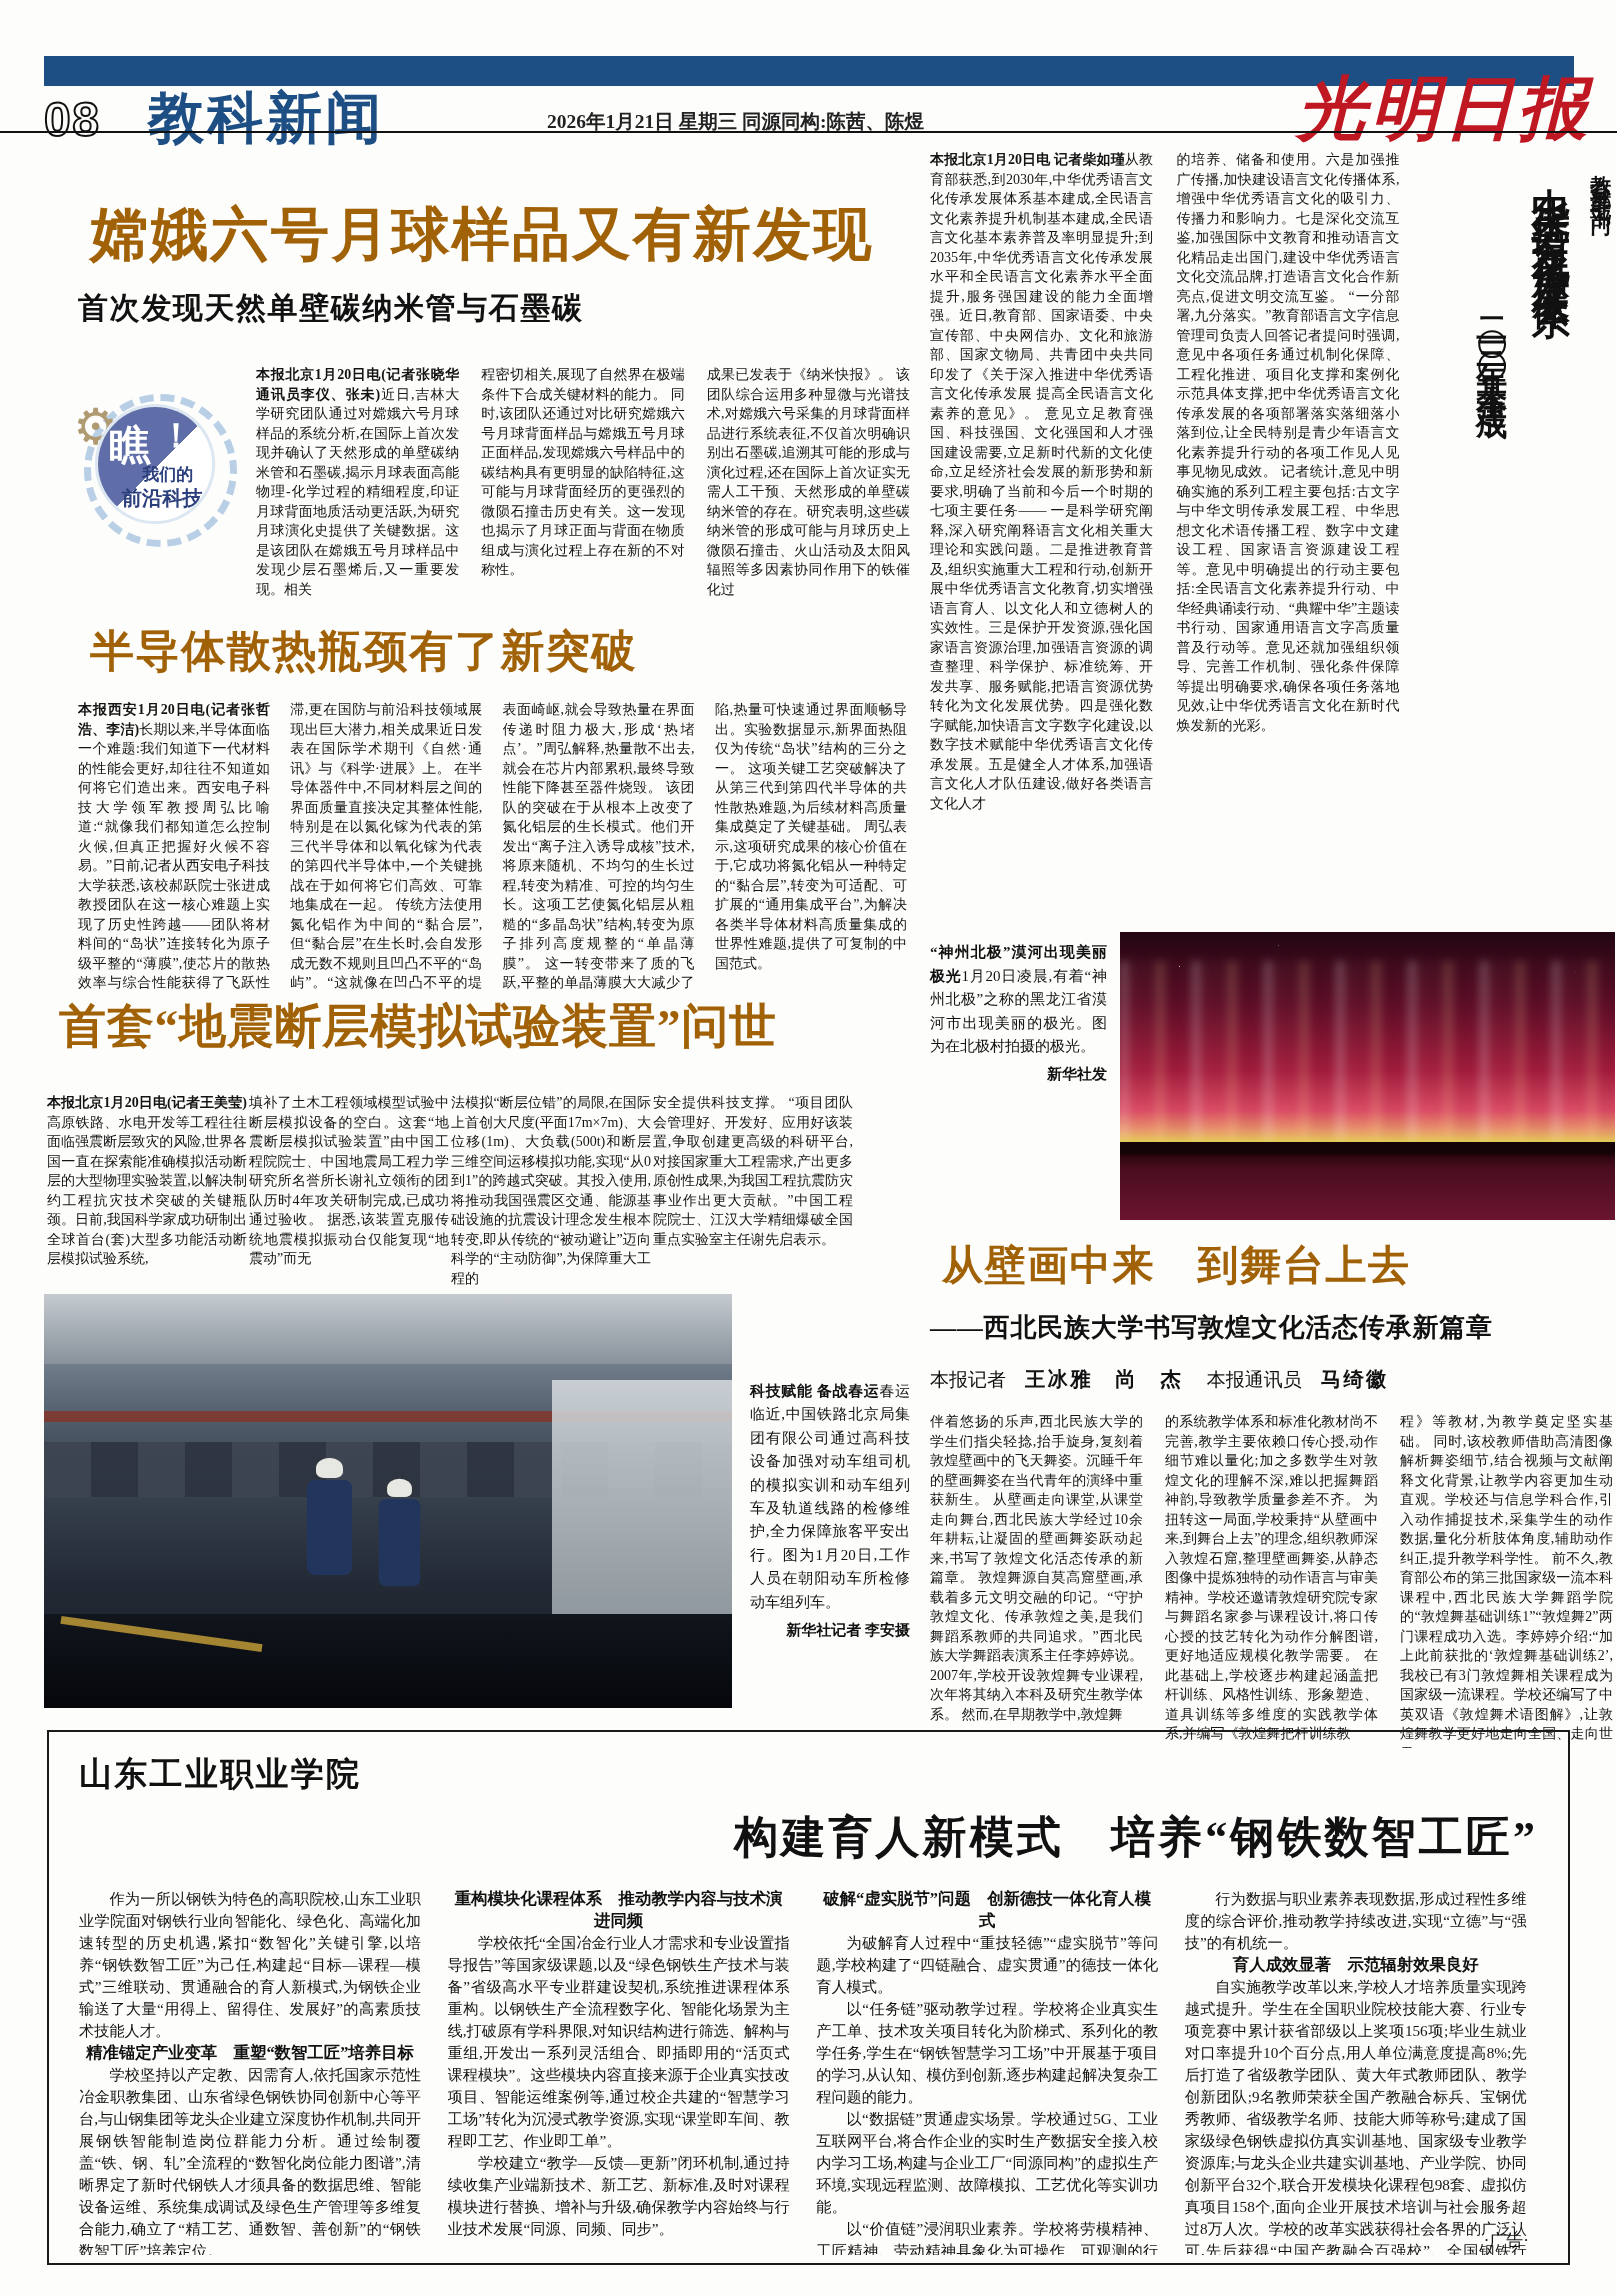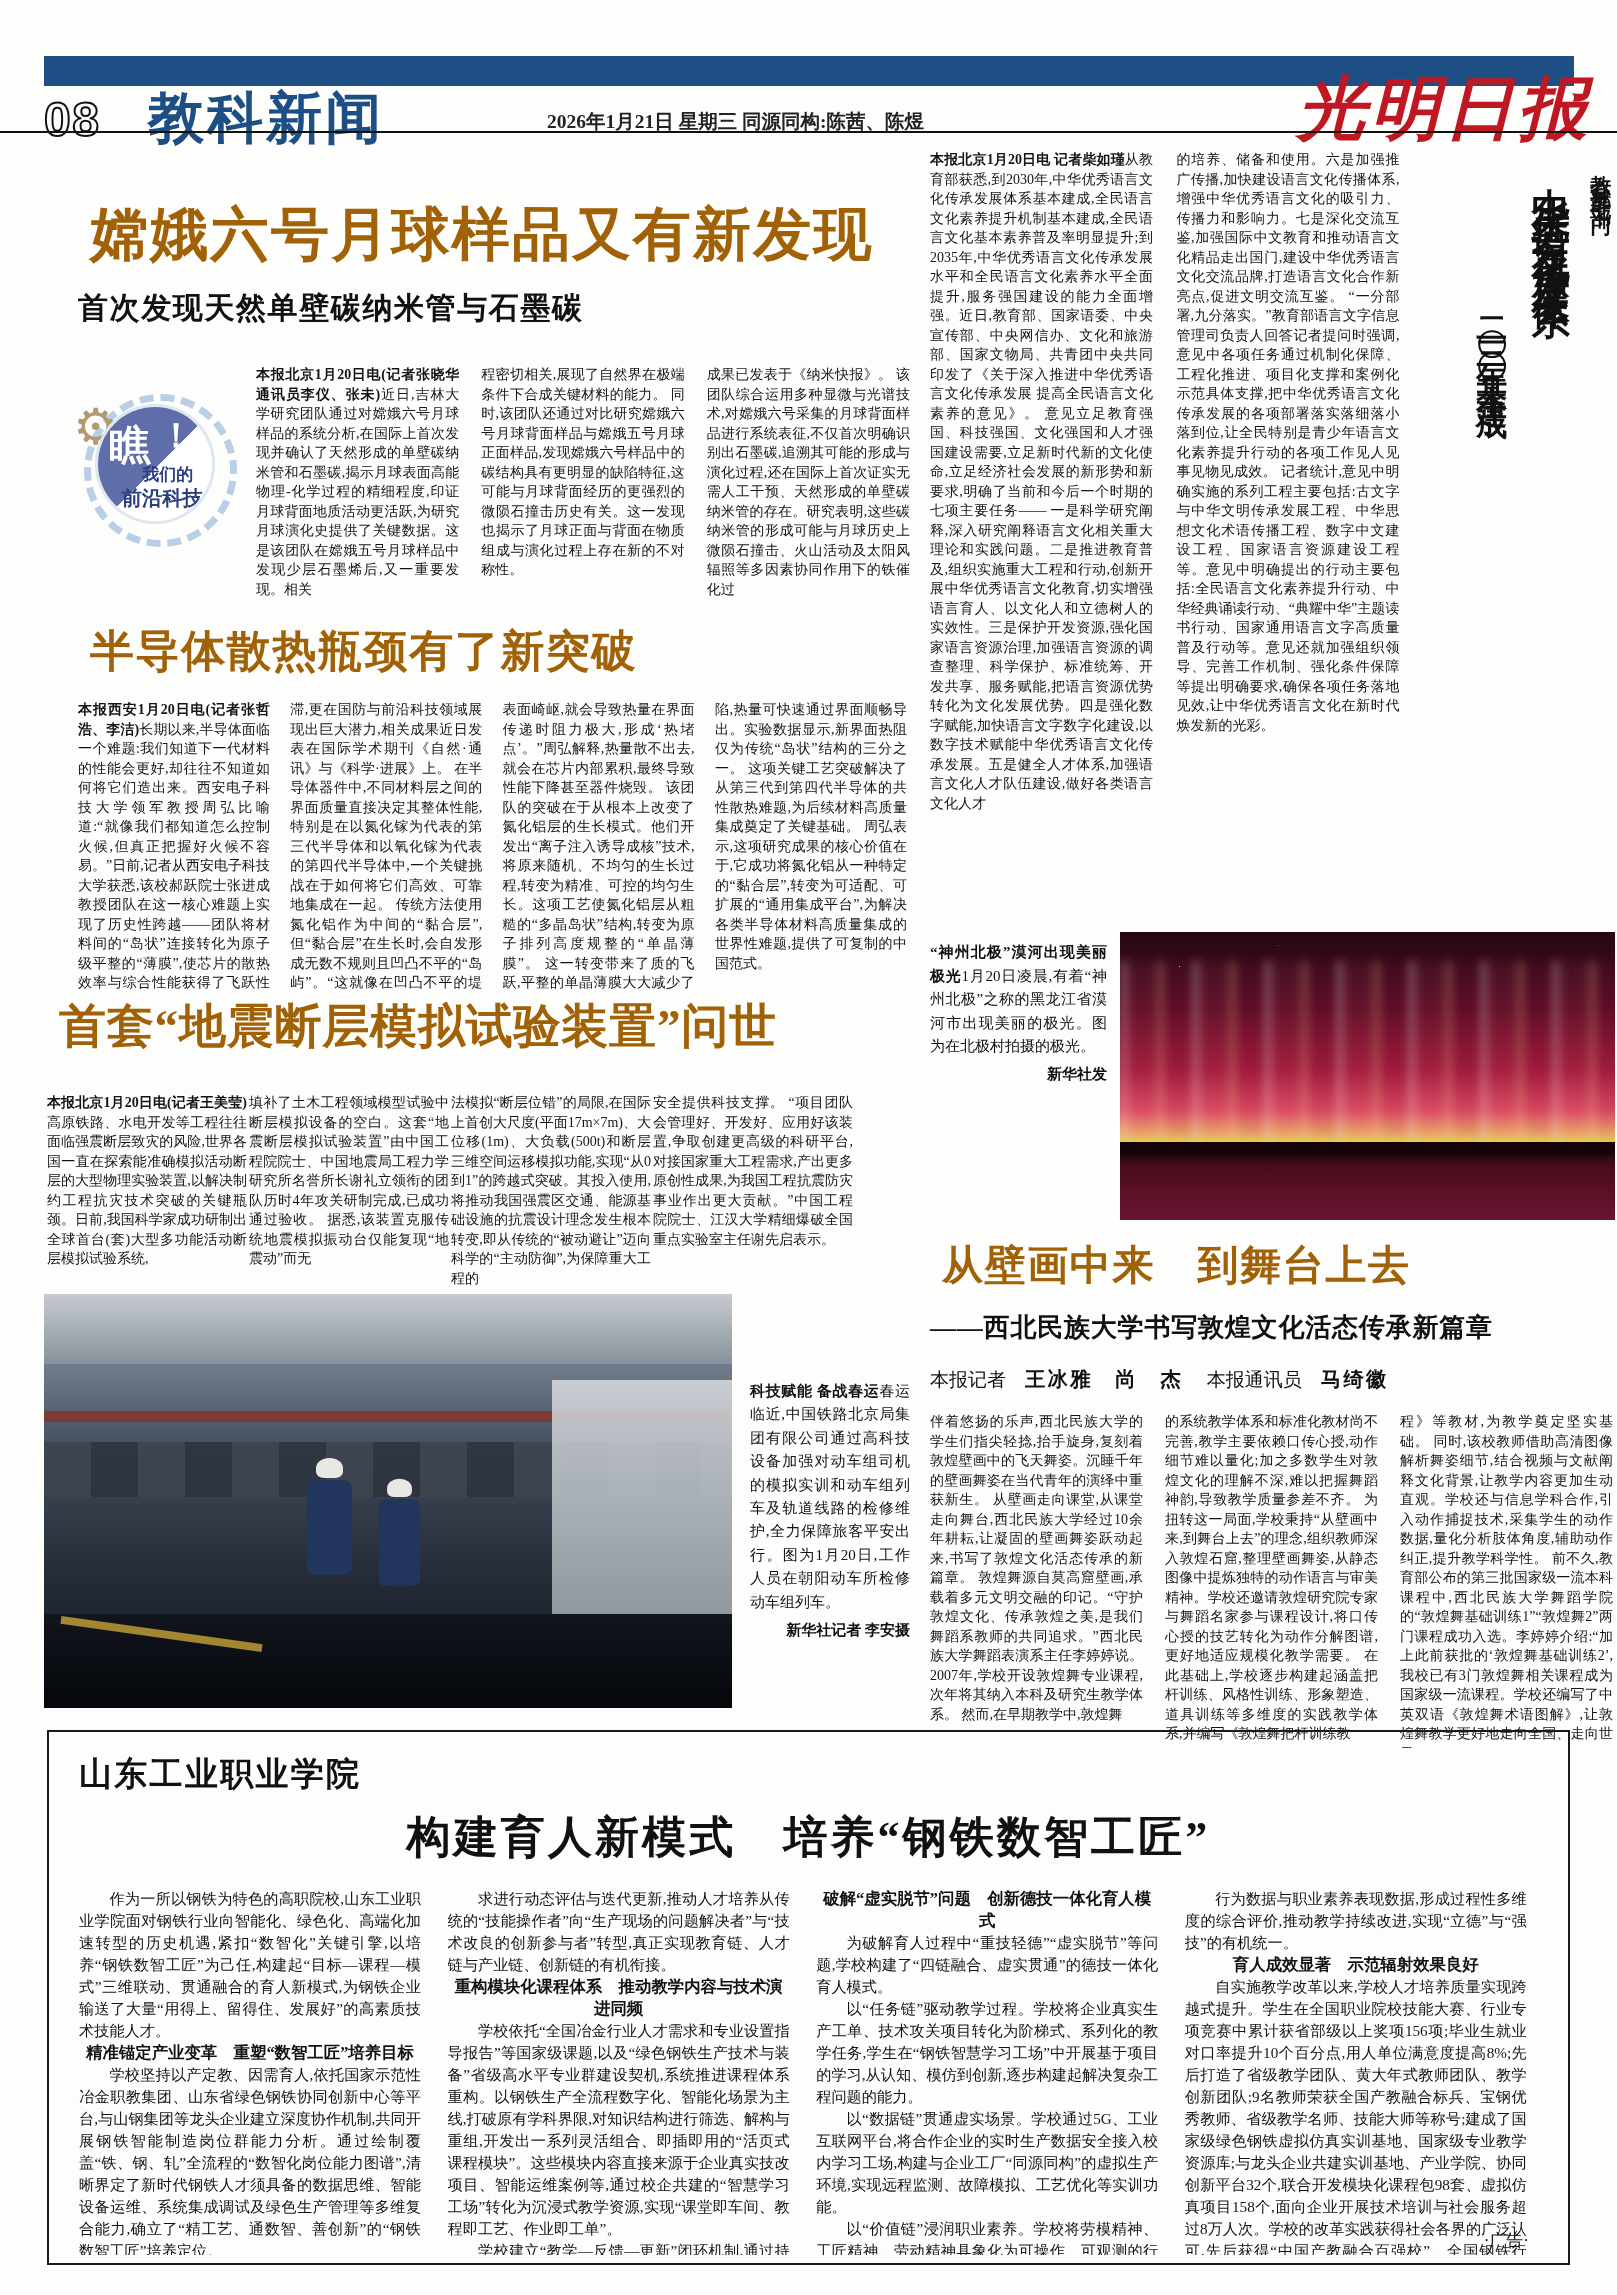--- a/index.html
+++ b/index.html
@@ -85,21 +85,21 @@
   #dance{left:930px;top:1226px;width:685px;}
   #dance h2{font-size:41px;letter-spacing:1.6px;white-space:nowrap;}
   #dance .sub{font-size:26px;font-weight:bold;margin-top:17px;letter-spacing:0.8px;}
   #dance .byline{font-size:19px;margin-top:20.3px;}
   #dance .byline b{font-size:20.3px;letter-spacing:2.3px;}
   #dancerow{margin-top:19px;gap:22px;height:336px;}
   #dancerow .col{width:213px;height:336px;}
   
   #ad{left:47px;top:1730px;width:1523px;height:535px;border:2.3px solid #1a1a1a;box-sizing:border-box;padding:20.3px 30px 7.8px 30px;}
   #adorg{font-size:33px;font-weight:bold;letter-spacing:2.3px;font-family:"Liberation Sans",sans-serif;}
-  #adtitle{text-align:center;font-size:44px;font-weight:bold;letter-spacing:3.1px;margin-top:11px;}
+  #adtitle{text-align:right;font-size:44px;font-weight:bold;letter-spacing:3.1px;margin-top:11px;}
   #adrow{margin-top:20.3px;gap:26.6px;height:367px;}
   #adrow .col{width:342px;height:367px;}
   .adtxt{font-size:15.2px;line-height:22px;text-align:justify;}
   .adtxt p{margin:0;text-indent:2em;}
   .adhead{text-align:center;font-weight:bold;font-size:16.4px;margin:7.8px 0;text-indent:0 !important;}
   #admark{position:absolute;right:39px;bottom:11px;font-size:17px;}
 </style>
 </head>
 <body>
 
@@ -217,21 +217,20 @@
     <div id="adorg">山东工业职业学院</div>
     <div id="adtitle">构建育人新模式　培养“钢铁数智工匠”</div>
     <div class="colrow" id="adrow">
       <div class="col adtxt">
         <p>作为一所以钢铁为特色的高职院校,山东工业职业学院面对钢铁行业向智能化、绿色化、高端化加速转型的历史机遇,紧扣“数智化”关键引擎,以培养“钢铁数智工匠”为己任,构建起“目标—课程—模式”三维联动、贯通融合的育人新模式,为钢铁企业输送了大量“用得上、留得住、发展好”的高素质技术技能人才。</p>
         <p class="adhead">精准锚定产业变革　重塑“数智工匠”培养目标</p>
         <p>学校坚持以产定教、因需育人,依托国家示范性冶金职教集团、山东省绿色钢铁协同创新中心等平台,与山钢集团等龙头企业建立深度协作机制,共同开展钢铁智能制造岗位群能力分析。通过绘制覆盖“铁、钢、轧”全流程的“数智化岗位能力图谱”,清晰界定了新时代钢铁人才须具备的数据思维、智能设备运维、系统集成调试及绿色生产管理等多维复合能力,确立了“精工艺、通数智、善创新”的“钢铁数智工匠”培养定位。</p>
 
       </div>
       <div class="col adtxt">
-        <p>求进行动态评估与迭代更新,推动人才培养从传统的“技能操作者”向“生产现场的问题解决者”与“技术改良的创新参与者”转型,真正实现教育链、人才链与产业链、创新链的有机衔接。</p>
         <p class="adhead">重构模块化课程体系　推动教学内容与技术演进同频</p>
         <p>学校依托“全国冶金行业人才需求和专业设置指导报告”等国家级课题,以及“绿色钢铁生产技术与装备”省级高水平专业群建设契机,系统推进课程体系重构。以钢铁生产全流程数字化、智能化场景为主线,打破原有学科界限,对知识结构进行筛选、解构与重组,开发出一系列灵活组合、即插即用的“活页式课程模块”。这些模块内容直接来源于企业真实技改项目、智能运维案例等,通过校企共建的“智慧学习工场”转化为沉浸式教学资源,实现“课堂即车间、教程即工艺、作业即工单”。</p>
         <p>学校建立“教学—反馈—更新”闭环机制,通过持续收集产业端新技术、新工艺、新标准,及时对课程模块进行替换、增补与升级,确保教学内容始终与行业技术发展“同源、同频、同步”。</p>
       </div>
       <div class="col adtxt">
         <p class="adhead">破解“虚实脱节”问题　创新德技一体化育人模式</p>
         <p>为破解育人过程中“重技轻德”“虚实脱节”等问题,学校构建了“四链融合、虚实贯通”的德技一体化育人模式。</p>
         <p>以“任务链”驱动教学过程。学校将企业真实生产工单、技术攻关项目转化为阶梯式、系列化的教学任务,学生在“钢铁智慧学习工场”中开展基于项目的学习,从认知、模仿到创新,逐步构建起解决复杂工程问题的能力。</p>
         <p>以“数据链”贯通虚实场景。学校通过5G、工业互联网平台,将合作企业的实时生产数据安全接入校内学习工场,构建与企业工厂“同源同构”的虚拟生产环境,实现远程监测、故障模拟、工艺优化等实训功能。</p>
         <p>以“价值链”浸润职业素养。学校将劳模精神、工匠精神、劳动精神具象化为可操作、可观测的行为规范,并将其嵌入操作指令、团队协作任务与考核标准中,使价值引领融入技能学习全过程。</p>

